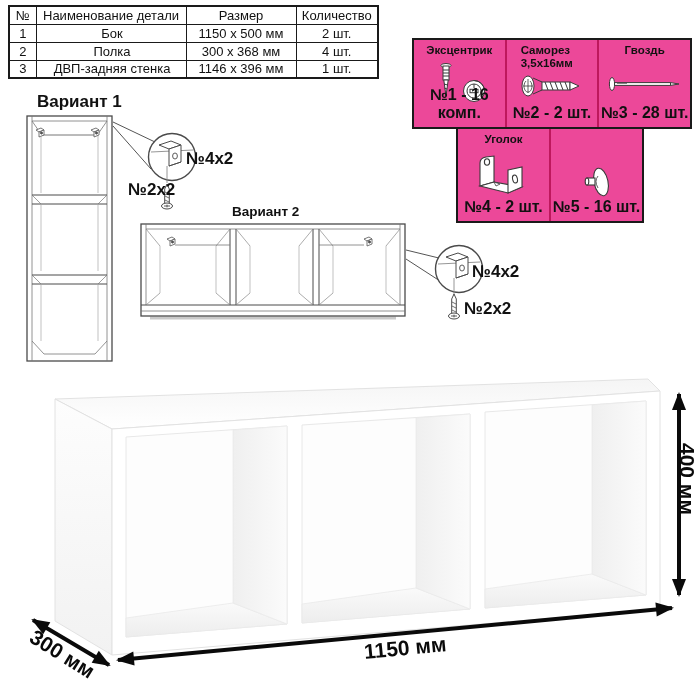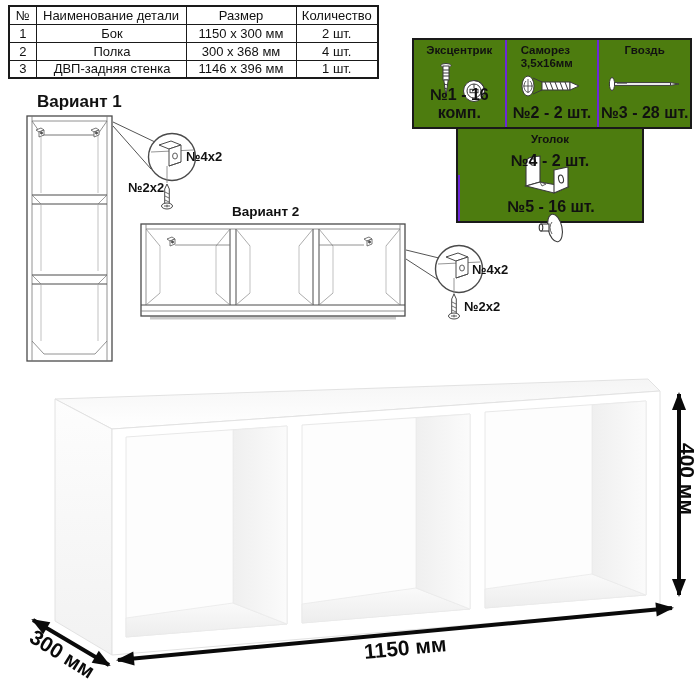--- a/index.html
+++ b/index.html
@@ -7,28 +7,28 @@
   body { width:700px; height:690px; font-family:"Liberation Sans", sans-serif; color:#111; }
   #page { position:relative; width:700px; height:690px; background:#fff; overflow:hidden; }
   .abs { position:absolute; }
 
   
   table.parts { border-collapse:collapse; border:2px solid #1a1a1a; background:#fff; font-size:13px; color:#111; table-layout:fixed; }
   table.parts th, table.parts td { border:1px solid #1a1a1a; height:18px; padding:0 4px; font-weight:normal; text-align:center; overflow:hidden; white-space:nowrap; }
   table.parts td.name { text-align:center; padding-left:6px; }
 
   
-  .hwrow { display:flex; border:2px solid #1a1a1a; background:#4d7c0f; }
+  .hwrow { display:flex; border:2px solid #1a1a1a; background:#ec4899; }
   .hwcell { position:relative; flex:1; text-align:center; padding-top:4px; }
-  .hwcell + .hwcell { border-left:2px solid #6d28d9; }
+  .hwcell + .hwcell { border-left:2px solid #be185d; }
   .hwtitle { font-weight:bold; font-size:11.5px; line-height:1.15; padding:0 6px; }
   .hwcount { position:absolute; bottom:5px; left:0; right:0; font-weight:bold; font-size:16px; }
   .hwicon  { position:absolute; left:0; right:0; display:flex; justify-content:center; }
 
-  .lbl { position:absolute; font-weight:bold; font-size:13px; white-space:nowrap; color:#111; }
+  .lbl { position:absolute; font-weight:bold; font-size:17px; white-space:nowrap; color:#111; }
   .dim { position:absolute; font-weight:bold; font-size:21px; white-space:nowrap; color:#0a0a0a; transform-origin:0 0; }
 
   svg { display:block; }
 </style>
 </head>
 <body>
 
 <div id="page">
 
   <svg class="abs" style="left:0;top:0;" width="700" height="690" viewBox="0 0 700 690">
@@ -205,21 +205,21 @@
     <tbody>
         <tr>
       <th>№</th>
       <th>Наименование детали</th>
       <th>Размер</th>
       <th>Количество</th>
     </tr>
     <tr>
       <td>1</td>
       <td class="name">Бок</td>
-      <td>1150 x 300 мм</td>
+      <td>1150 x 500 мм</td>
       <td>2 шт.</td>
     </tr>
     <tr>
       <td>2</td>
       <td class="name">Полка</td>
       <td>300 x 368 мм</td>
       <td>4 шт.</td>
     </tr>
     <tr>
       <td>3</td>
@@ -284,21 +284,21 @@
             <rect x="11.5" y="8.6" width="56" height="2.8"></rect>
             <line x1="14" y1="9.5" x2="24" y2="9.5" stroke-width="0.6"></line>
             <polygon points="67.5,8.6 76,10 67.5,11.4"></polygon>
           </g>
         </svg>
       </div>
       <div class="hwcount">№3 - 28 шт.</div>
     </div>
   </div>
 
-  <div class="hwrow abs" style="left:456px; top:127px; width:188px; height:96px;flex-direction:column;">
+  <div class="hwrow abs" style="left:456px; top:127px; width:188px; height:96px;">
     <div class="hwcell">
       <div class="hwtitle">Уголок</div>
       <div class="hwicon" style="top:24px;">
         <svg width="80" height="50" viewBox="0 0 80 50">
           <g stroke="#3a3a3a" fill="#fff" stroke-width="1.1">
             <path d="M16,10 q0,-5 6,-6 l8,-1 l0,26 l-14,4 z"></path>
             <ellipse cx="23" cy="9" rx="2.6" ry="3.2"></ellipse>
             <polygon points="16,33 30,29 58,34 44,40"></polygon>
             <polygon points="44,17 58,14 58,34 44,40"></polygon>
             <ellipse cx="51" cy="26" rx="2.4" ry="4" transform="rotate(-12 51 26)"></ellipse>

